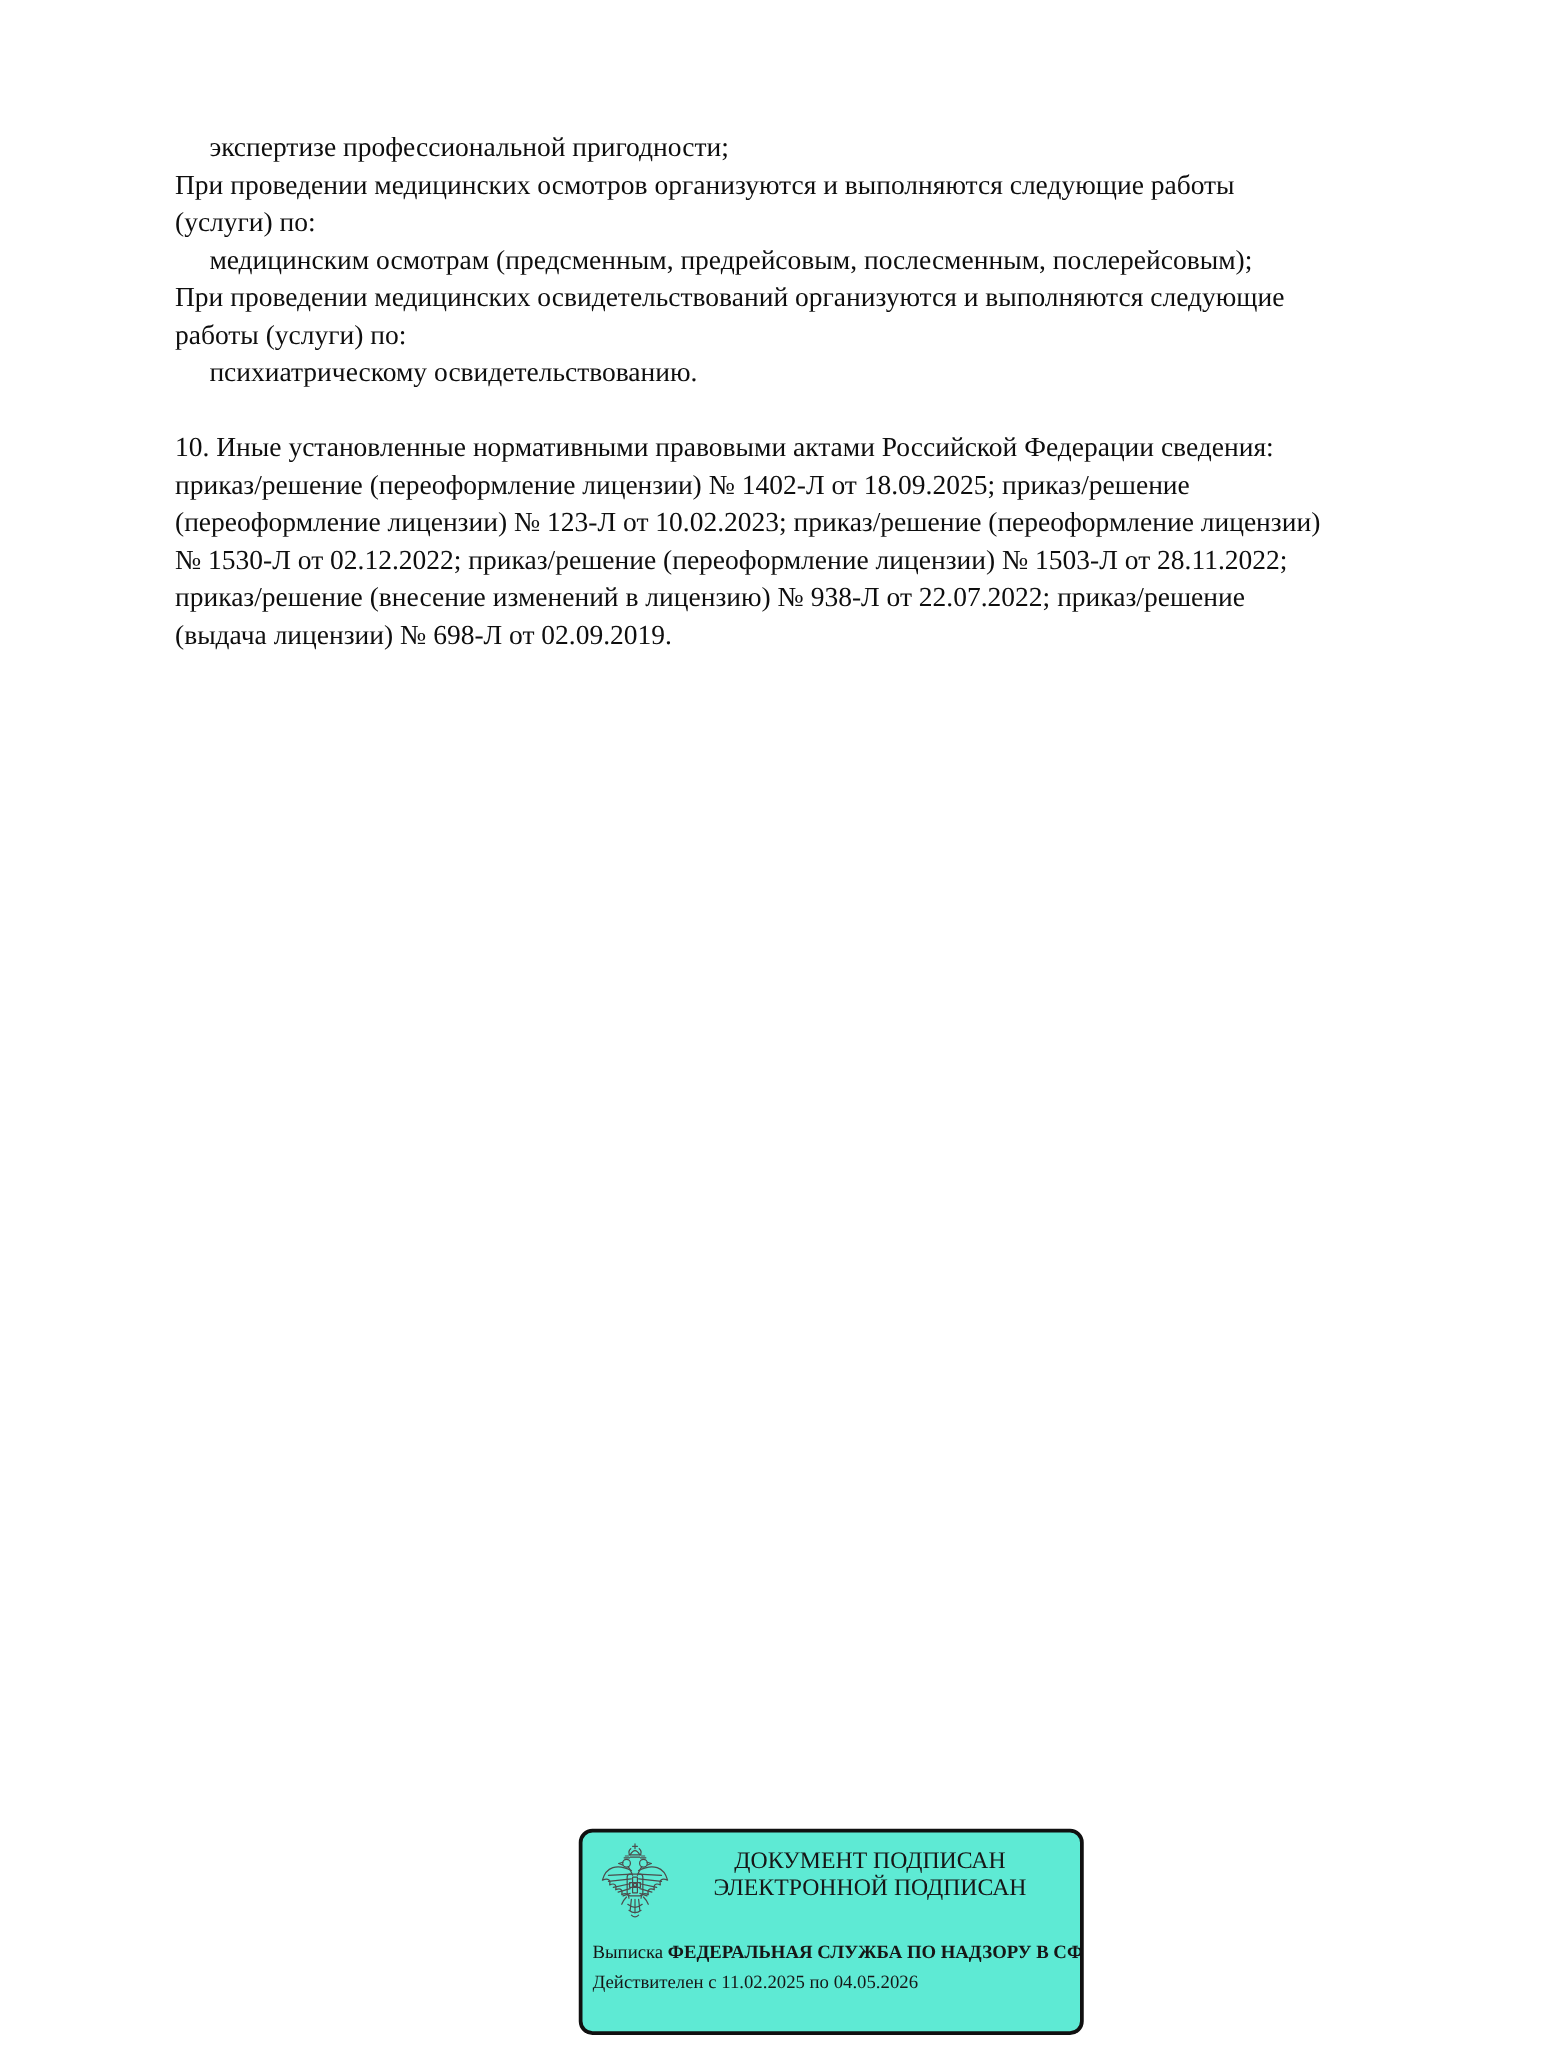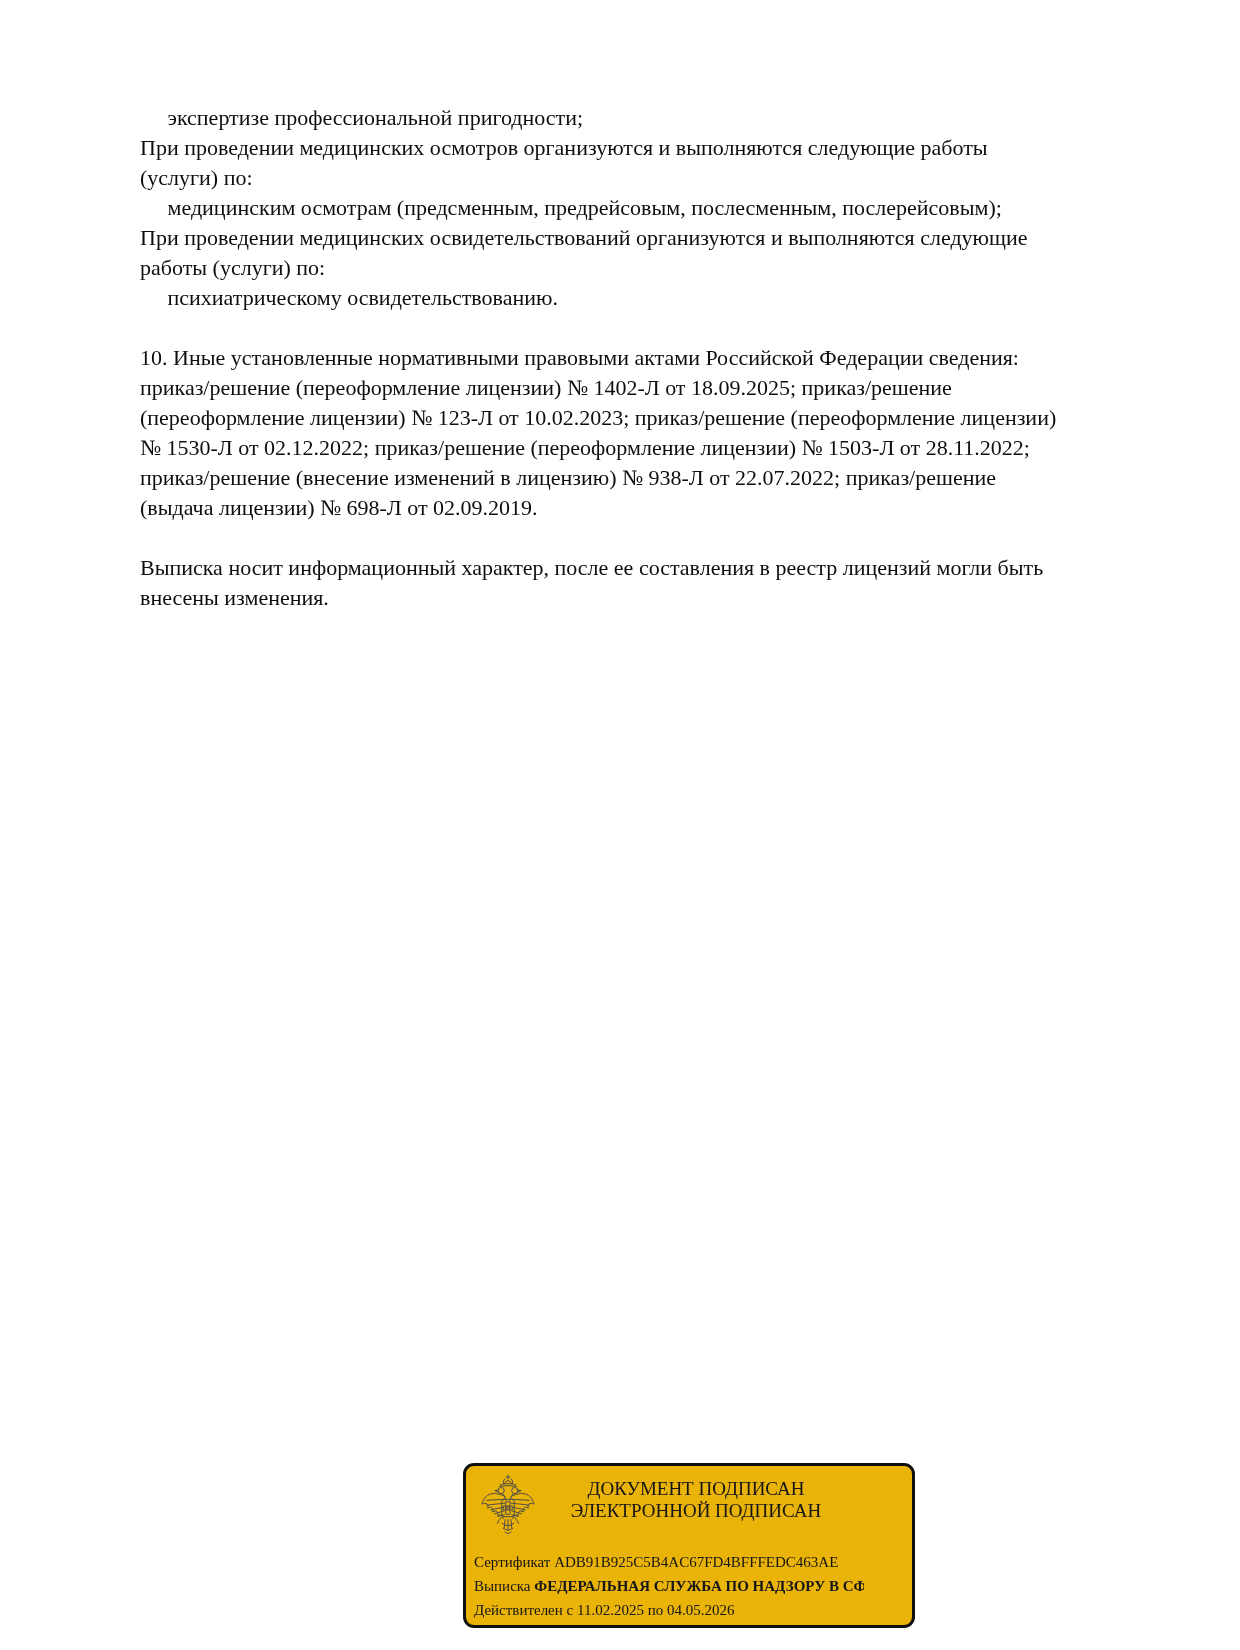--- a/index.html
+++ b/index.html
@@ -28,23 +28,22 @@
     white-space: pre;
     margin: 0 0 30px 0;
   }
   
   .stamp {
     position: absolute;
     left: 463px; top: 1463px;
     width: 398px; height: 159px;
     border: 3px solid #101010;
     border-radius: 11px;
-    background: #eab308;
+    background: #5eead4;
     overflow: hidden;
-    padding-left: 48px;
   }
   .stamp-emblem {
     position: absolute;
     left: 14px; top: 8px;
     width: 56px; height: 66px;
   }
   .stamp-emblem svg { display: block; width: 56px; height: 66px; }
   .stamp-title {
     position: absolute;
     left: 74px; top: 12px;
@@ -79,22 +78,20 @@
      медицинским осмотрам (предсменным, предрейсовым, послесменным, послерейсовым);
 При проведении медицинских освидетельствований организуются и выполняются следующие
 работы (услуги) по:
      психиатрическому освидетельствованию.</div>
     <div class="para">10. Иные установленные нормативными правовыми актами Российской Федерации сведения:
 приказ/решение (переоформление лицензии) № 1402-Л от 18.09.2025; приказ/решение
 (переоформление лицензии) № 123-Л от 10.02.2023; приказ/решение (переоформление лицензии)
 № 1530-Л от 02.12.2022; приказ/решение (переоформление лицензии) № 1503-Л от 28.11.2022;
 приказ/решение (внесение изменений в лицензию) № 938-Л от 22.07.2022; приказ/решение
 (выдача лицензии) № 698-Л от 02.09.2019.</div>
-    <div class="para">Выписка носит информационный характер, после ее составления в реестр лицензий могли быть
-внесены изменения.</div>
   </div>
 
   <div class="stamp">
 
     <div class="stamp-emblem">
       <svg viewBox="0 0 58 68" fill="none" stroke="#4c4c4c" stroke-width="1" stroke-linecap="round" stroke-linejoin="round">
 
         <path d="M29 1 v4 M27 3 h4"></path>
         <path d="M25 10 q4 -7 8 0"></path>
         <path d="M24.5 10 q-1.5 -3 1 -5 M33.5 10 q1.5 -3 -1 -5"></path>
@@ -127,20 +124,19 @@
         <rect x="27.8" y="33.8" width="2.4" height="2.4"></rect>
       </svg>
     </div>
 
     <div class="stamp-title">
       <div>ДОКУМЕНТ ПОДПИСАН</div>
       <div>ЭЛЕКТРОННОЙ ПОДПИСАН</div>
     </div>
 
     <div class="stamp-info">
-      <div class="row"><span>Сертификат</span> <span>ADB91B925C5B4AC67FD4BFFFEDC463AE</span></div>
       <div class="row"><span>Выписка</span> <span class="owner-value">ФЕДЕРАЛЬНАЯ СЛУЖБА ПО НАДЗОРУ В СФ</span></div>
       <div class="row"><span>Действителен с 11.02.2025 по 04.05.2026</span></div>
     </div>
 
   </div>
 
 </div>
 
 </body></html>

